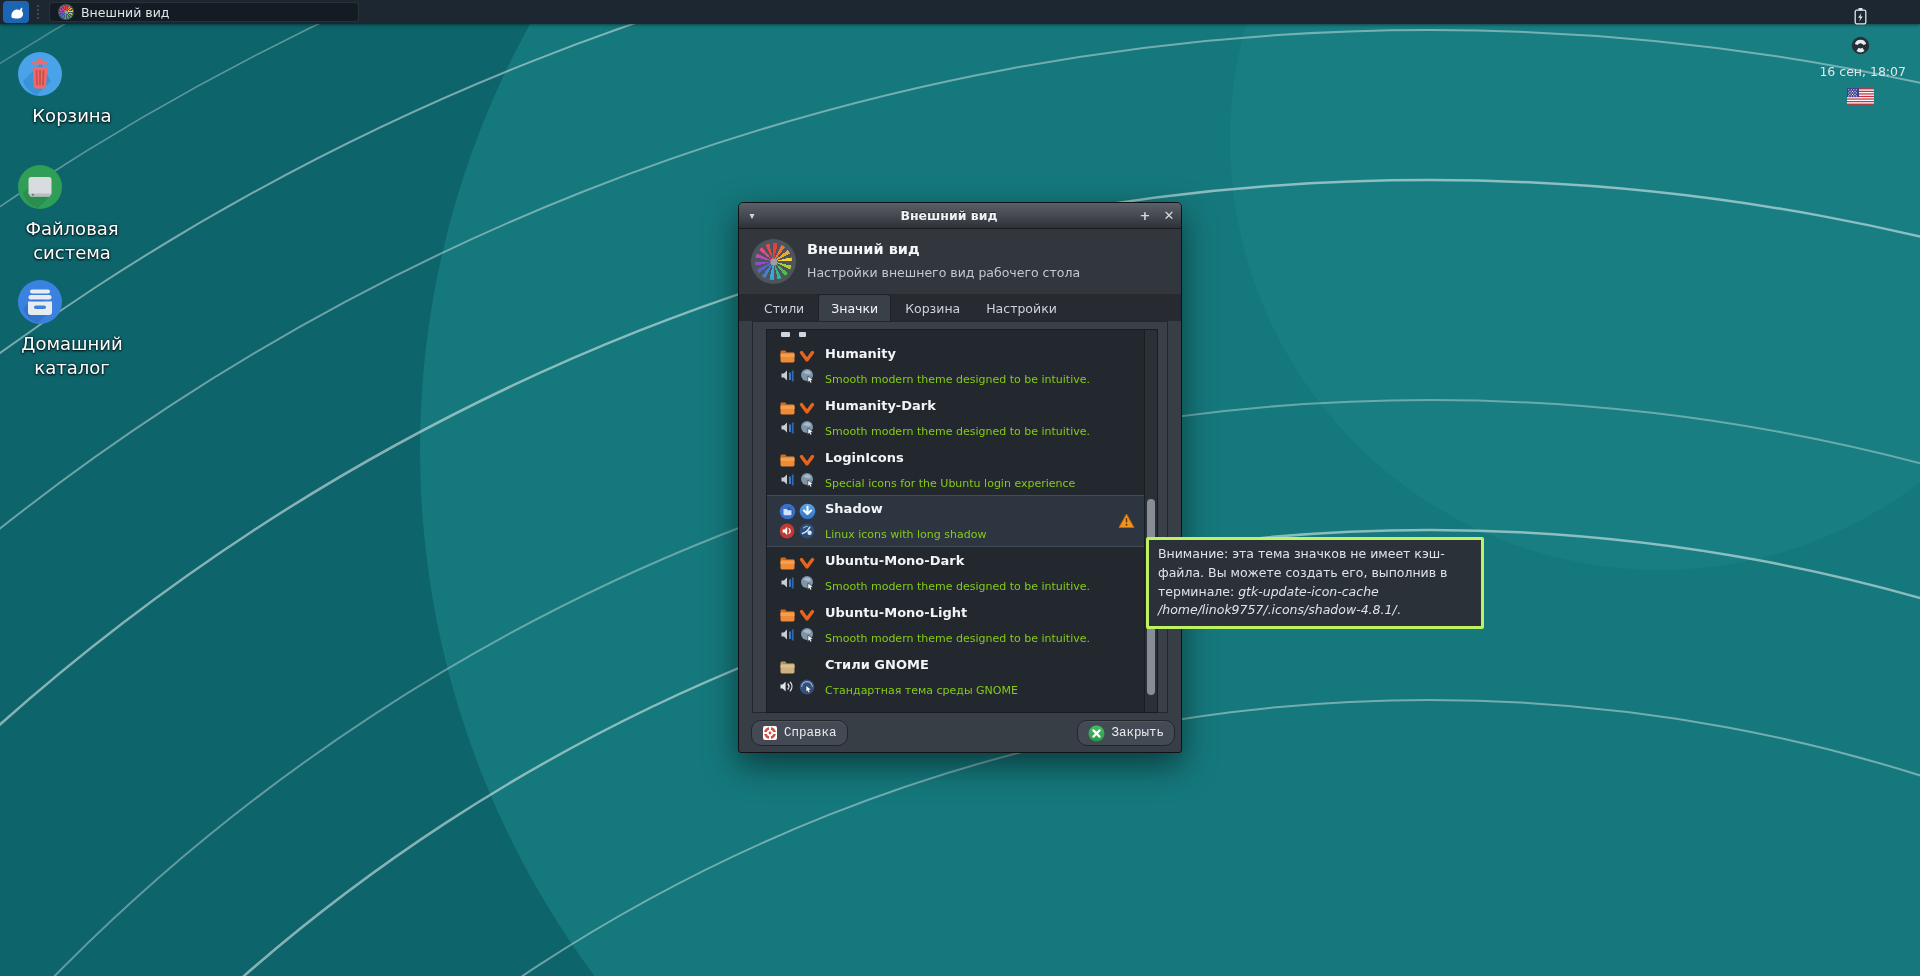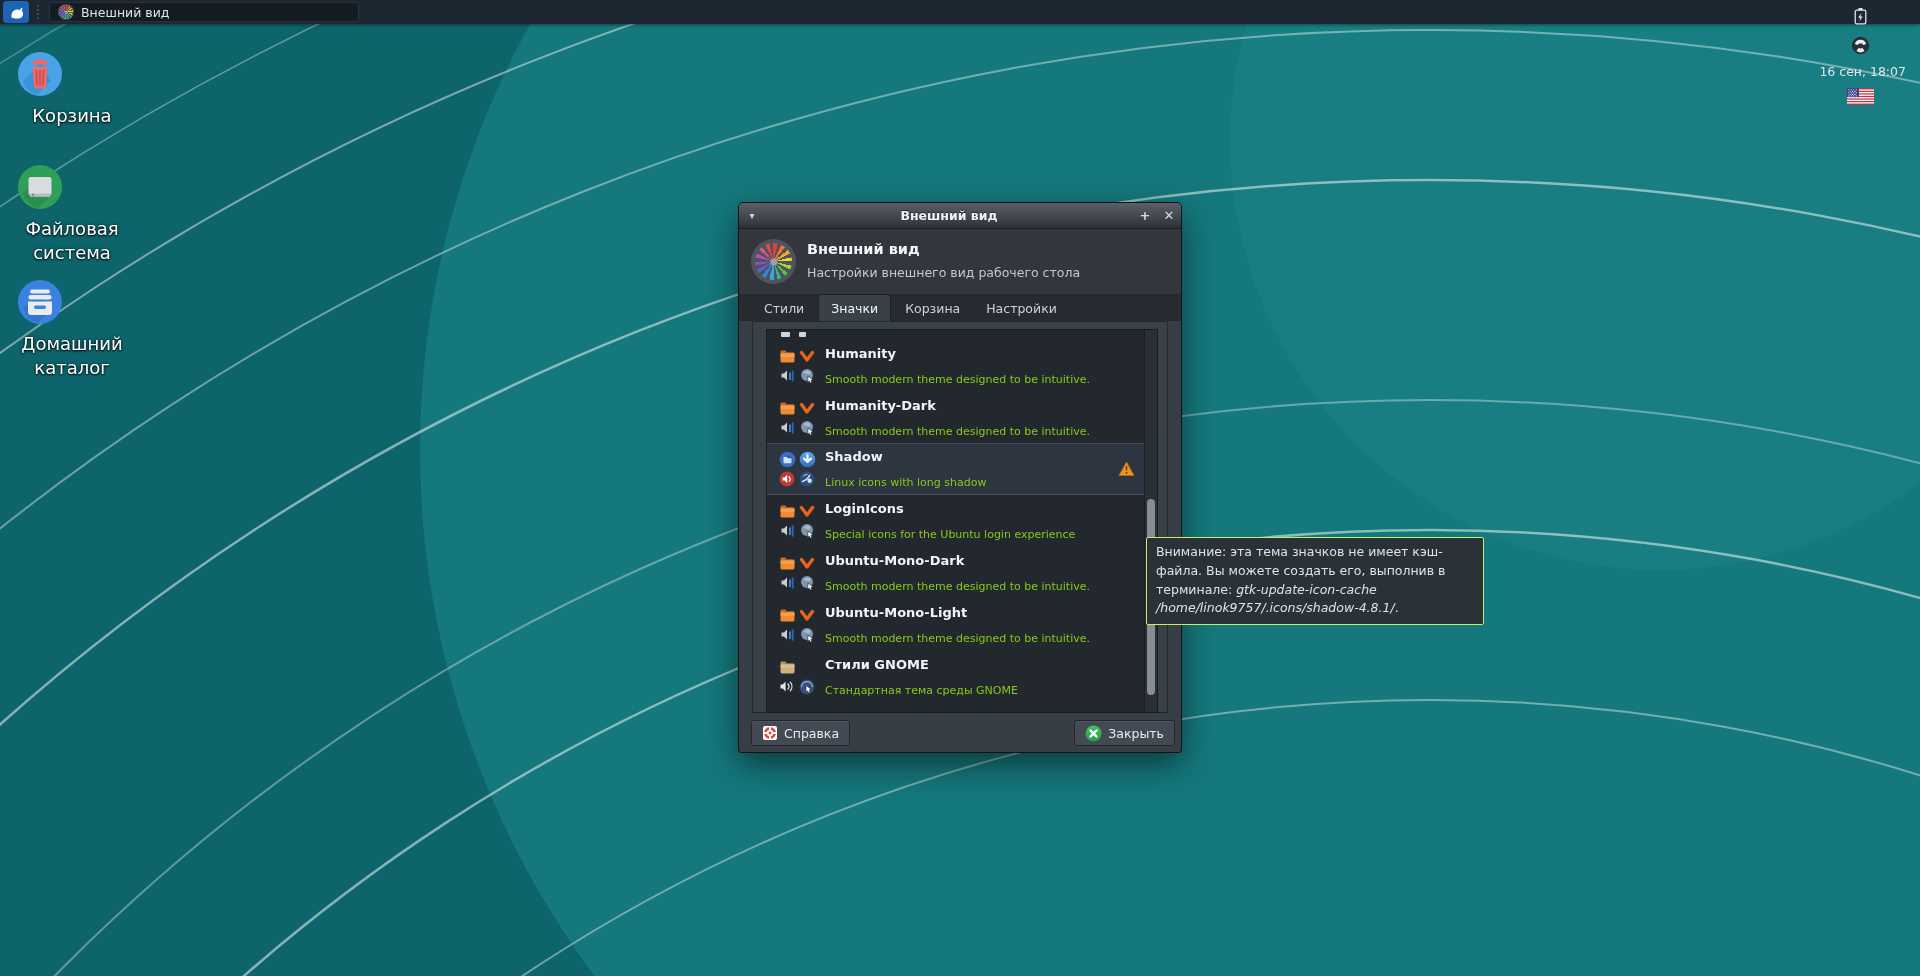--- a/index.html
+++ b/index.html
@@ -82,27 +82,27 @@
   .row-text { margin-left:6px; min-width:0; }
   .row-name { font-weight:bold; font-size:13px; color:#f2f4f7; }
   .row-desc { font-size:11px; color:#84cc16; margin-top:12px; }
   .warn { position:absolute; right:22px; top:50%; transform:translateY(-50%); width:17px; height:16px; }
   .scrollbar { position:absolute; right:0; top:0; bottom:0; width:13px; background:#2b3037;
                border-left:1px solid #1a1d21; }
   .thumb { position:absolute; left:2px; width:8px; top:169px; height:196px;
            background:#868d94; border-radius:4px; }
   .btnbar { position:absolute; left:0; right:0; bottom:0; height:39px; }
   .btn { position:absolute; top:7px; height:26px; display:inline-flex; align-items:center; gap:6px;
-         padding:0 10px; background:#434a53; border:1px solid #22262b; border-radius:3px;
-         color:#e8ebee; font-size:12.5px; box-shadow:inset 0 1px 0 rgba(255,255,255,.07); }
+         padding:0 10px; background:#434a53; border:1px solid #22262b; border-radius:10px;
+         color:#e8ebee; font-size:12.5px; box-shadow:inset 0 1px 0 rgba(255,255,255,.07);font-family:Liberation Mono, monospace; }
   .btn.help { left:12px; } .btn.close { right:6px; }
 
   
   .tooltip { position:absolute; left:1146px; top:537px; width:338px; z-index:60;
-             background:#2b3139; border:1px solid #bef264; border-radius:2px;
+             background:#2b3139; border:3px solid #bef264; border-radius:2px;
              padding:5px 9px 6px; color:#dee3e8; font-size:12.5px; line-height:1.5; }
   .tooltip .cmd { font-style:italic; }
 
   svg { display:block; }
 </style>
 </head>
 <body>
 
 <svg id="wallpaper" viewBox="0 0 1920 976" preserveAspectRatio="none">
   <rect x="0" y="0" width="1920" height="976" fill="#0d646b"></rect>
@@ -336,20 +336,47 @@
     <path d="M3 5 q2-3 5-2.4 q2.5.5 3 3 q-2 1.5-4 .5 q-2.5-1-4-1.1z" fill="#aebfcd" opacity=".9"></path>
     <path d="M8 8 l5.2 4 -2.3.3 1 2.1 -1.6.7 -1-2.1 -1.6 1.5 z" fill="#ffffff" stroke="#2b3540" stroke-width=".7"></path>
   </svg>
 </span>
     <div class="row-text">
       <div class="row-name">Humanity-Dark</div>
       <div class="row-desc">Smooth modern theme designed to be intuitive.</div>
     </div>
 
   </div>
+      <div class="row">
+    <span class="row-icons">
+  <svg width="17" height="15" viewBox="0 0 17 15">
+    <path d="M1.5 4 v-1.2 a1.4 1.4 0 0 1 1.4-1.4 h3.4 l1.4 1.8 z" fill="#d96a14"></path>
+    <rect x="1.5" y="3.4" width="14" height="10" rx="1.4" fill="#ef8a35"></rect>
+    <path d="M1.5 5 h14 v3 h-14 z" fill="#f7a455" opacity=".75"></path>
+  </svg>
+  <svg width="16" height="13" viewBox="0 0 16 13">
+    <polyline points="2.5,2.5 8,10 13.5,2.5" fill="none" stroke="#e8641a" stroke-width="3.4" stroke-linecap="round" stroke-linejoin="round"></polyline>
+  </svg>
+  <svg width="15" height="15" viewBox="0 0 15 15">
+    <path d="M1.5 5.5 v4 h2.4 l3.1 3 v-10 l-3.1 3 z" fill="#c7ced5"></path>
+    <rect x="9" y="4.5" width="1.9" height="7.5" fill="#3f7fd2"></rect>
+    <rect x="11.8" y="2.5" width="1.9" height="11" fill="#2f66b0"></rect>
+  </svg>
+  <svg width="15" height="15" viewBox="0 0 15 15">
+    <circle cx="7" cy="7" r="6" fill="#7e95aa"></circle>
+    <path d="M3 5 q2-3 5-2.4 q2.5.5 3 3 q-2 1.5-4 .5 q-2.5-1-4-1.1z" fill="#aebfcd" opacity=".9"></path>
+    <path d="M8 8 l5.2 4 -2.3.3 1 2.1 -1.6.7 -1-2.1 -1.6 1.5 z" fill="#ffffff" stroke="#2b3540" stroke-width=".7"></path>
+  </svg>
+</span>
+    <div class="row-text">
+      <div class="row-name">LoginIcons</div>
+      <div class="row-desc">Special icons for the Ubuntu login experience</div>
+    </div>
+
+  </div>
       <div class="row selected">
     <span class="row-icons">
   <svg width="17" height="17" viewBox="0 0 17 17">
     <circle cx="8.5" cy="8.5" r="7.8" fill="#3a6fc4"></circle>
     <path d="M9 4 a6 6 0 0 1 4.5 7.5 l-5-1.5 z" fill="#2c56a0" opacity=".8"></path>
     <path d="M4.5 6 h3.2 l1 1.2 h3.8 v4 a1 1 0 0 1-1 1 h-6 a1 1 0 0 1-1-1 z" fill="#cfe2ff"></path>
   </svg>
   <svg width="17" height="17" viewBox="0 0 17 17">
     <defs>
               <linearGradient id="gsb" x1="0" y1="0" x2="0" y2="1">
@@ -376,47 +403,20 @@
       <div class="row-name">Shadow</div>
       <div class="row-desc">Linux icons with long shadow</div>
     </div>
     <span class="warn">
       <svg width="17" height="16" viewBox="0 0 17 16">
         <path d="M8.5 1 L16 14.5 H1 Z" fill="#f0941f" stroke="#b86a0a" stroke-width="1"></path>
         <rect x="7.75" y="5" width="1.5" height="4.6" rx=".7" fill="#5c3a00"></rect>
         <circle cx="8.5" cy="11.8" r="1" fill="#5c3a00"></circle>
       </svg>
     </span>
-  </div>
-      <div class="row">
-    <span class="row-icons">
-  <svg width="17" height="15" viewBox="0 0 17 15">
-    <path d="M1.5 4 v-1.2 a1.4 1.4 0 0 1 1.4-1.4 h3.4 l1.4 1.8 z" fill="#d96a14"></path>
-    <rect x="1.5" y="3.4" width="14" height="10" rx="1.4" fill="#ef8a35"></rect>
-    <path d="M1.5 5 h14 v3 h-14 z" fill="#f7a455" opacity=".75"></path>
-  </svg>
-  <svg width="16" height="13" viewBox="0 0 16 13">
-    <polyline points="2.5,2.5 8,10 13.5,2.5" fill="none" stroke="#e8641a" stroke-width="3.4" stroke-linecap="round" stroke-linejoin="round"></polyline>
-  </svg>
-  <svg width="15" height="15" viewBox="0 0 15 15">
-    <path d="M1.5 5.5 v4 h2.4 l3.1 3 v-10 l-3.1 3 z" fill="#c7ced5"></path>
-    <rect x="9" y="4.5" width="1.9" height="7.5" fill="#3f7fd2"></rect>
-    <rect x="11.8" y="2.5" width="1.9" height="11" fill="#2f66b0"></rect>
-  </svg>
-  <svg width="15" height="15" viewBox="0 0 15 15">
-    <circle cx="7" cy="7" r="6" fill="#7e95aa"></circle>
-    <path d="M3 5 q2-3 5-2.4 q2.5.5 3 3 q-2 1.5-4 .5 q-2.5-1-4-1.1z" fill="#aebfcd" opacity=".9"></path>
-    <path d="M8 8 l5.2 4 -2.3.3 1 2.1 -1.6.7 -1-2.1 -1.6 1.5 z" fill="#ffffff" stroke="#2b3540" stroke-width=".7"></path>
-  </svg>
-</span>
-    <div class="row-text">
-      <div class="row-name">LoginIcons</div>
-      <div class="row-desc">Special icons for the Ubuntu login experience</div>
-    </div>
-
   </div>
       <div class="row">
     <span class="row-icons">
   <svg width="17" height="15" viewBox="0 0 17 15">
     <path d="M1.5 4 v-1.2 a1.4 1.4 0 0 1 1.4-1.4 h3.4 l1.4 1.8 z" fill="#d96a14"></path>
     <rect x="1.5" y="3.4" width="14" height="10" rx="1.4" fill="#ef8a35"></rect>
     <path d="M1.5 5 h14 v3 h-14 z" fill="#f7a455" opacity=".75"></path>
   </svg>
   <svg width="16" height="13" viewBox="0 0 16 13">
     <polyline points="2.5,2.5 8,10 13.5,2.5" fill="none" stroke="#e8641a" stroke-width="3.4" stroke-linecap="round" stroke-linejoin="round"></polyline>

